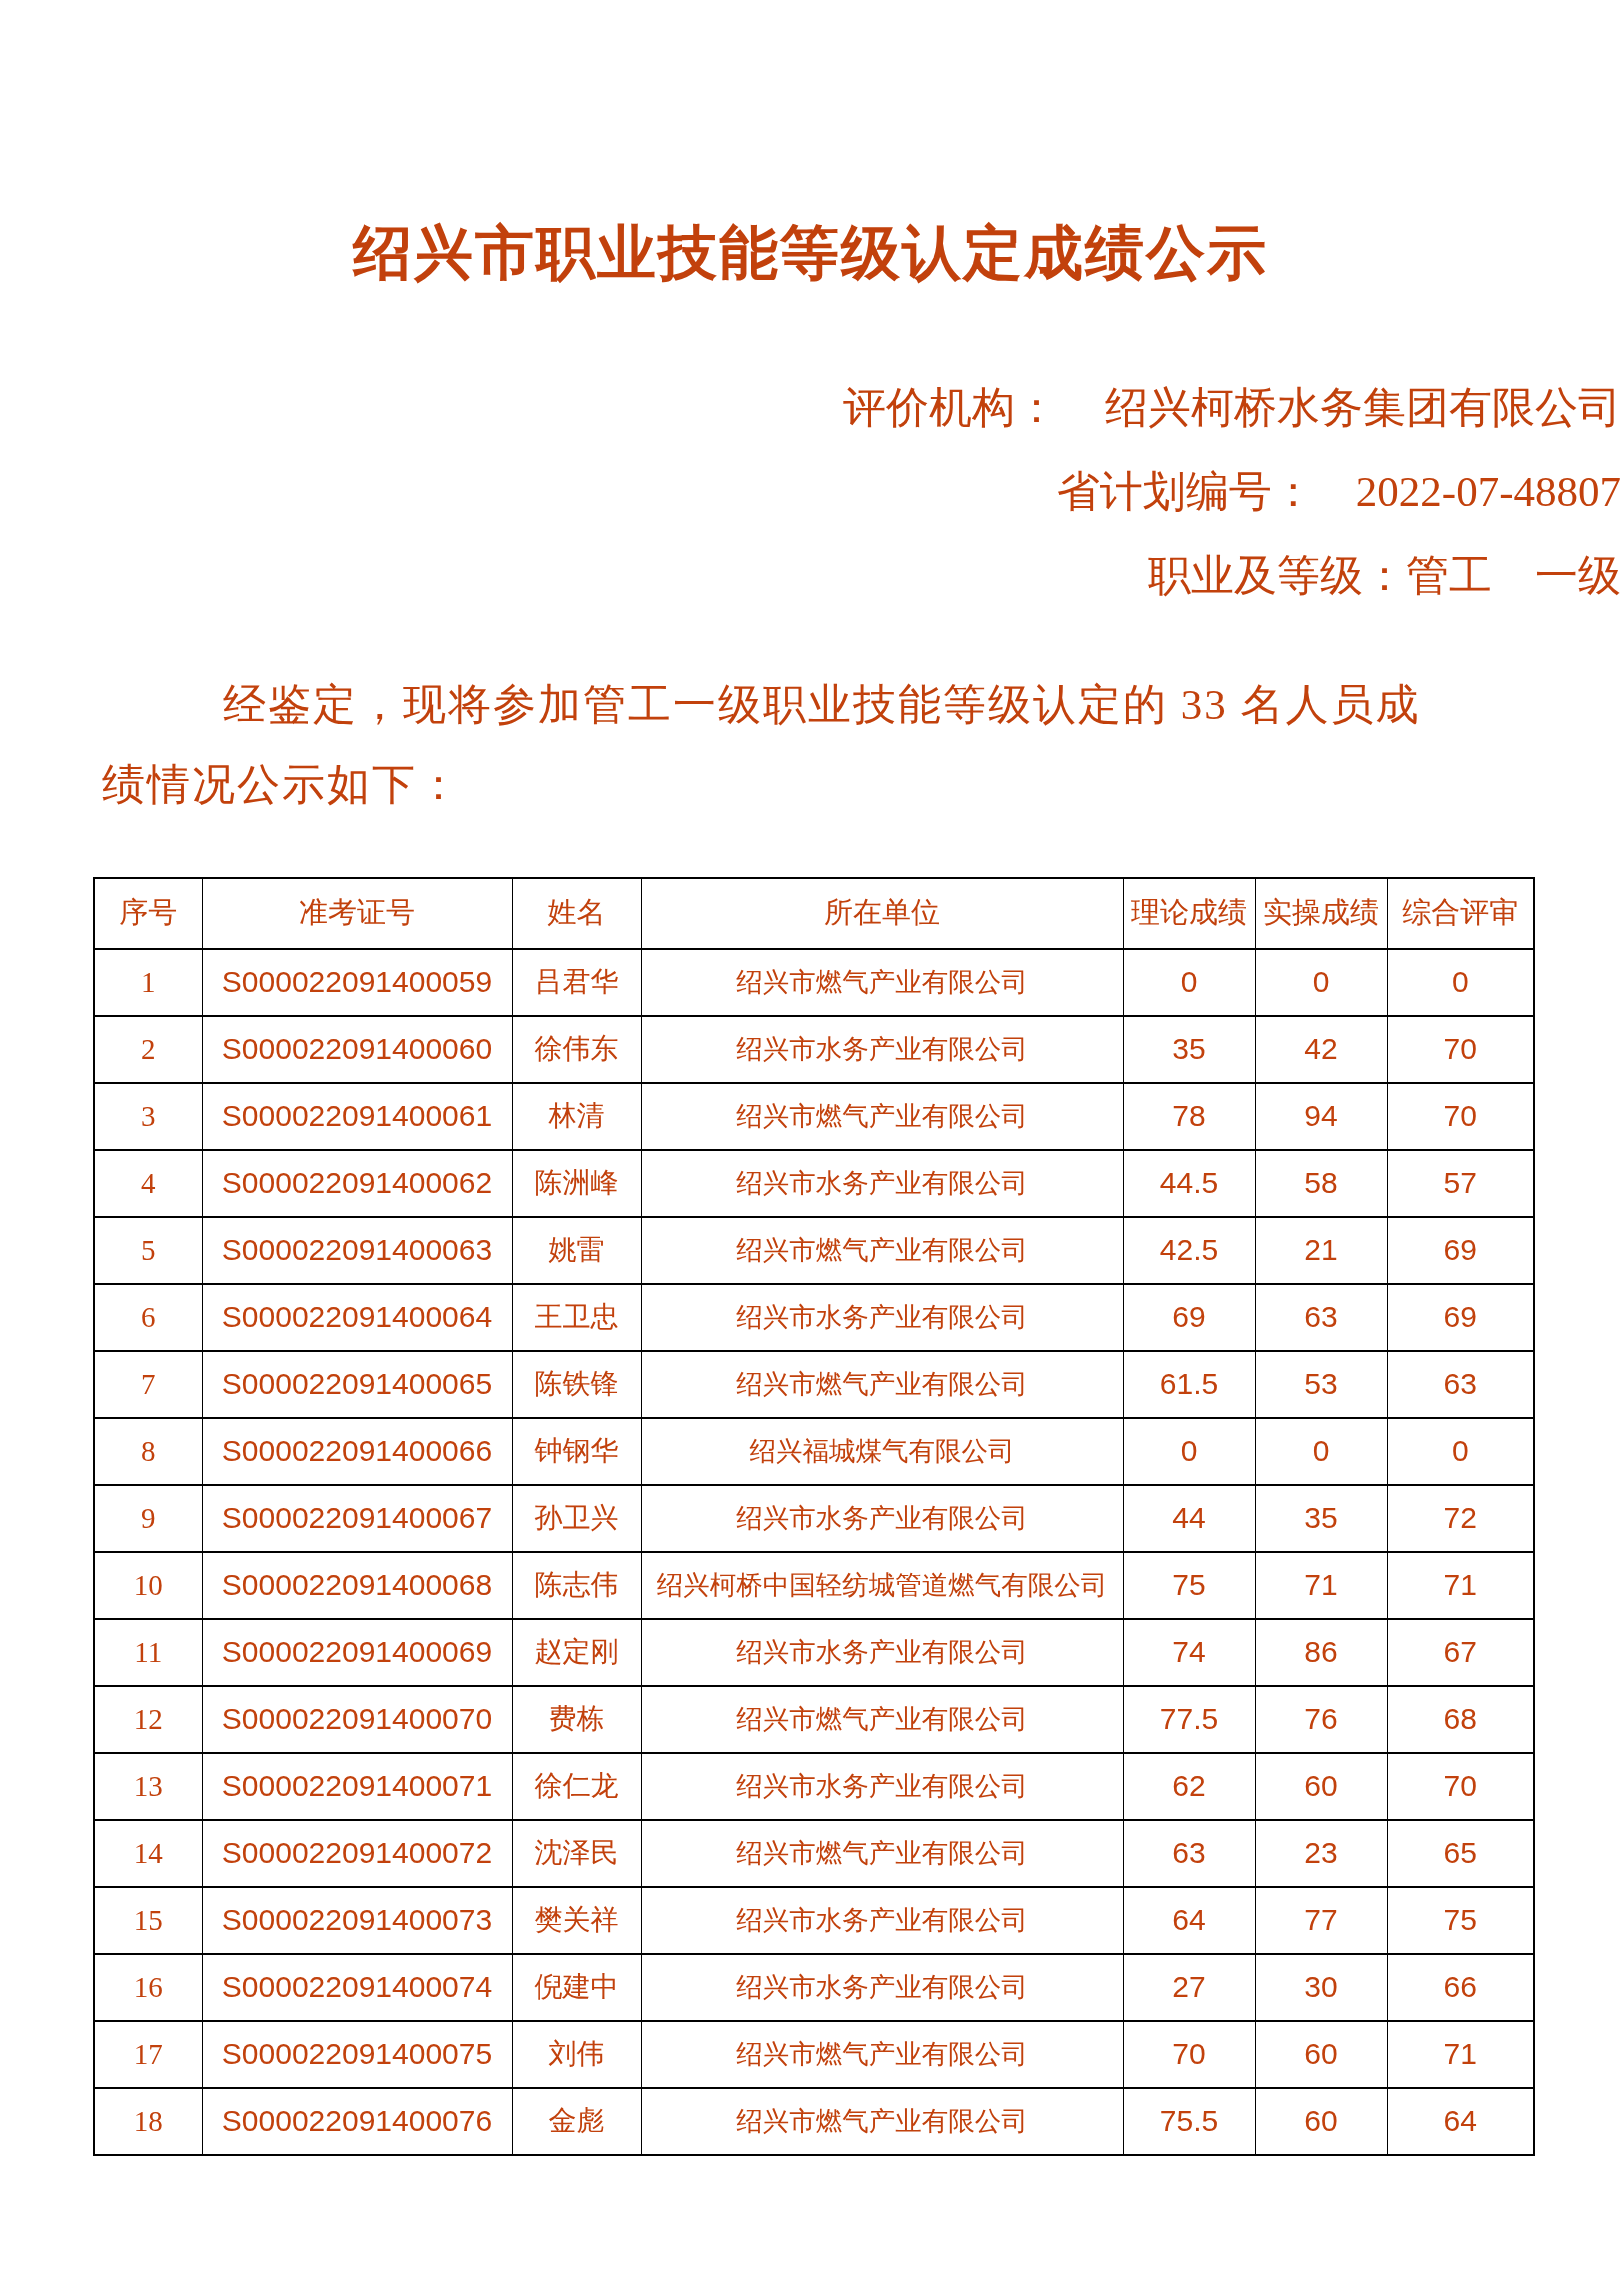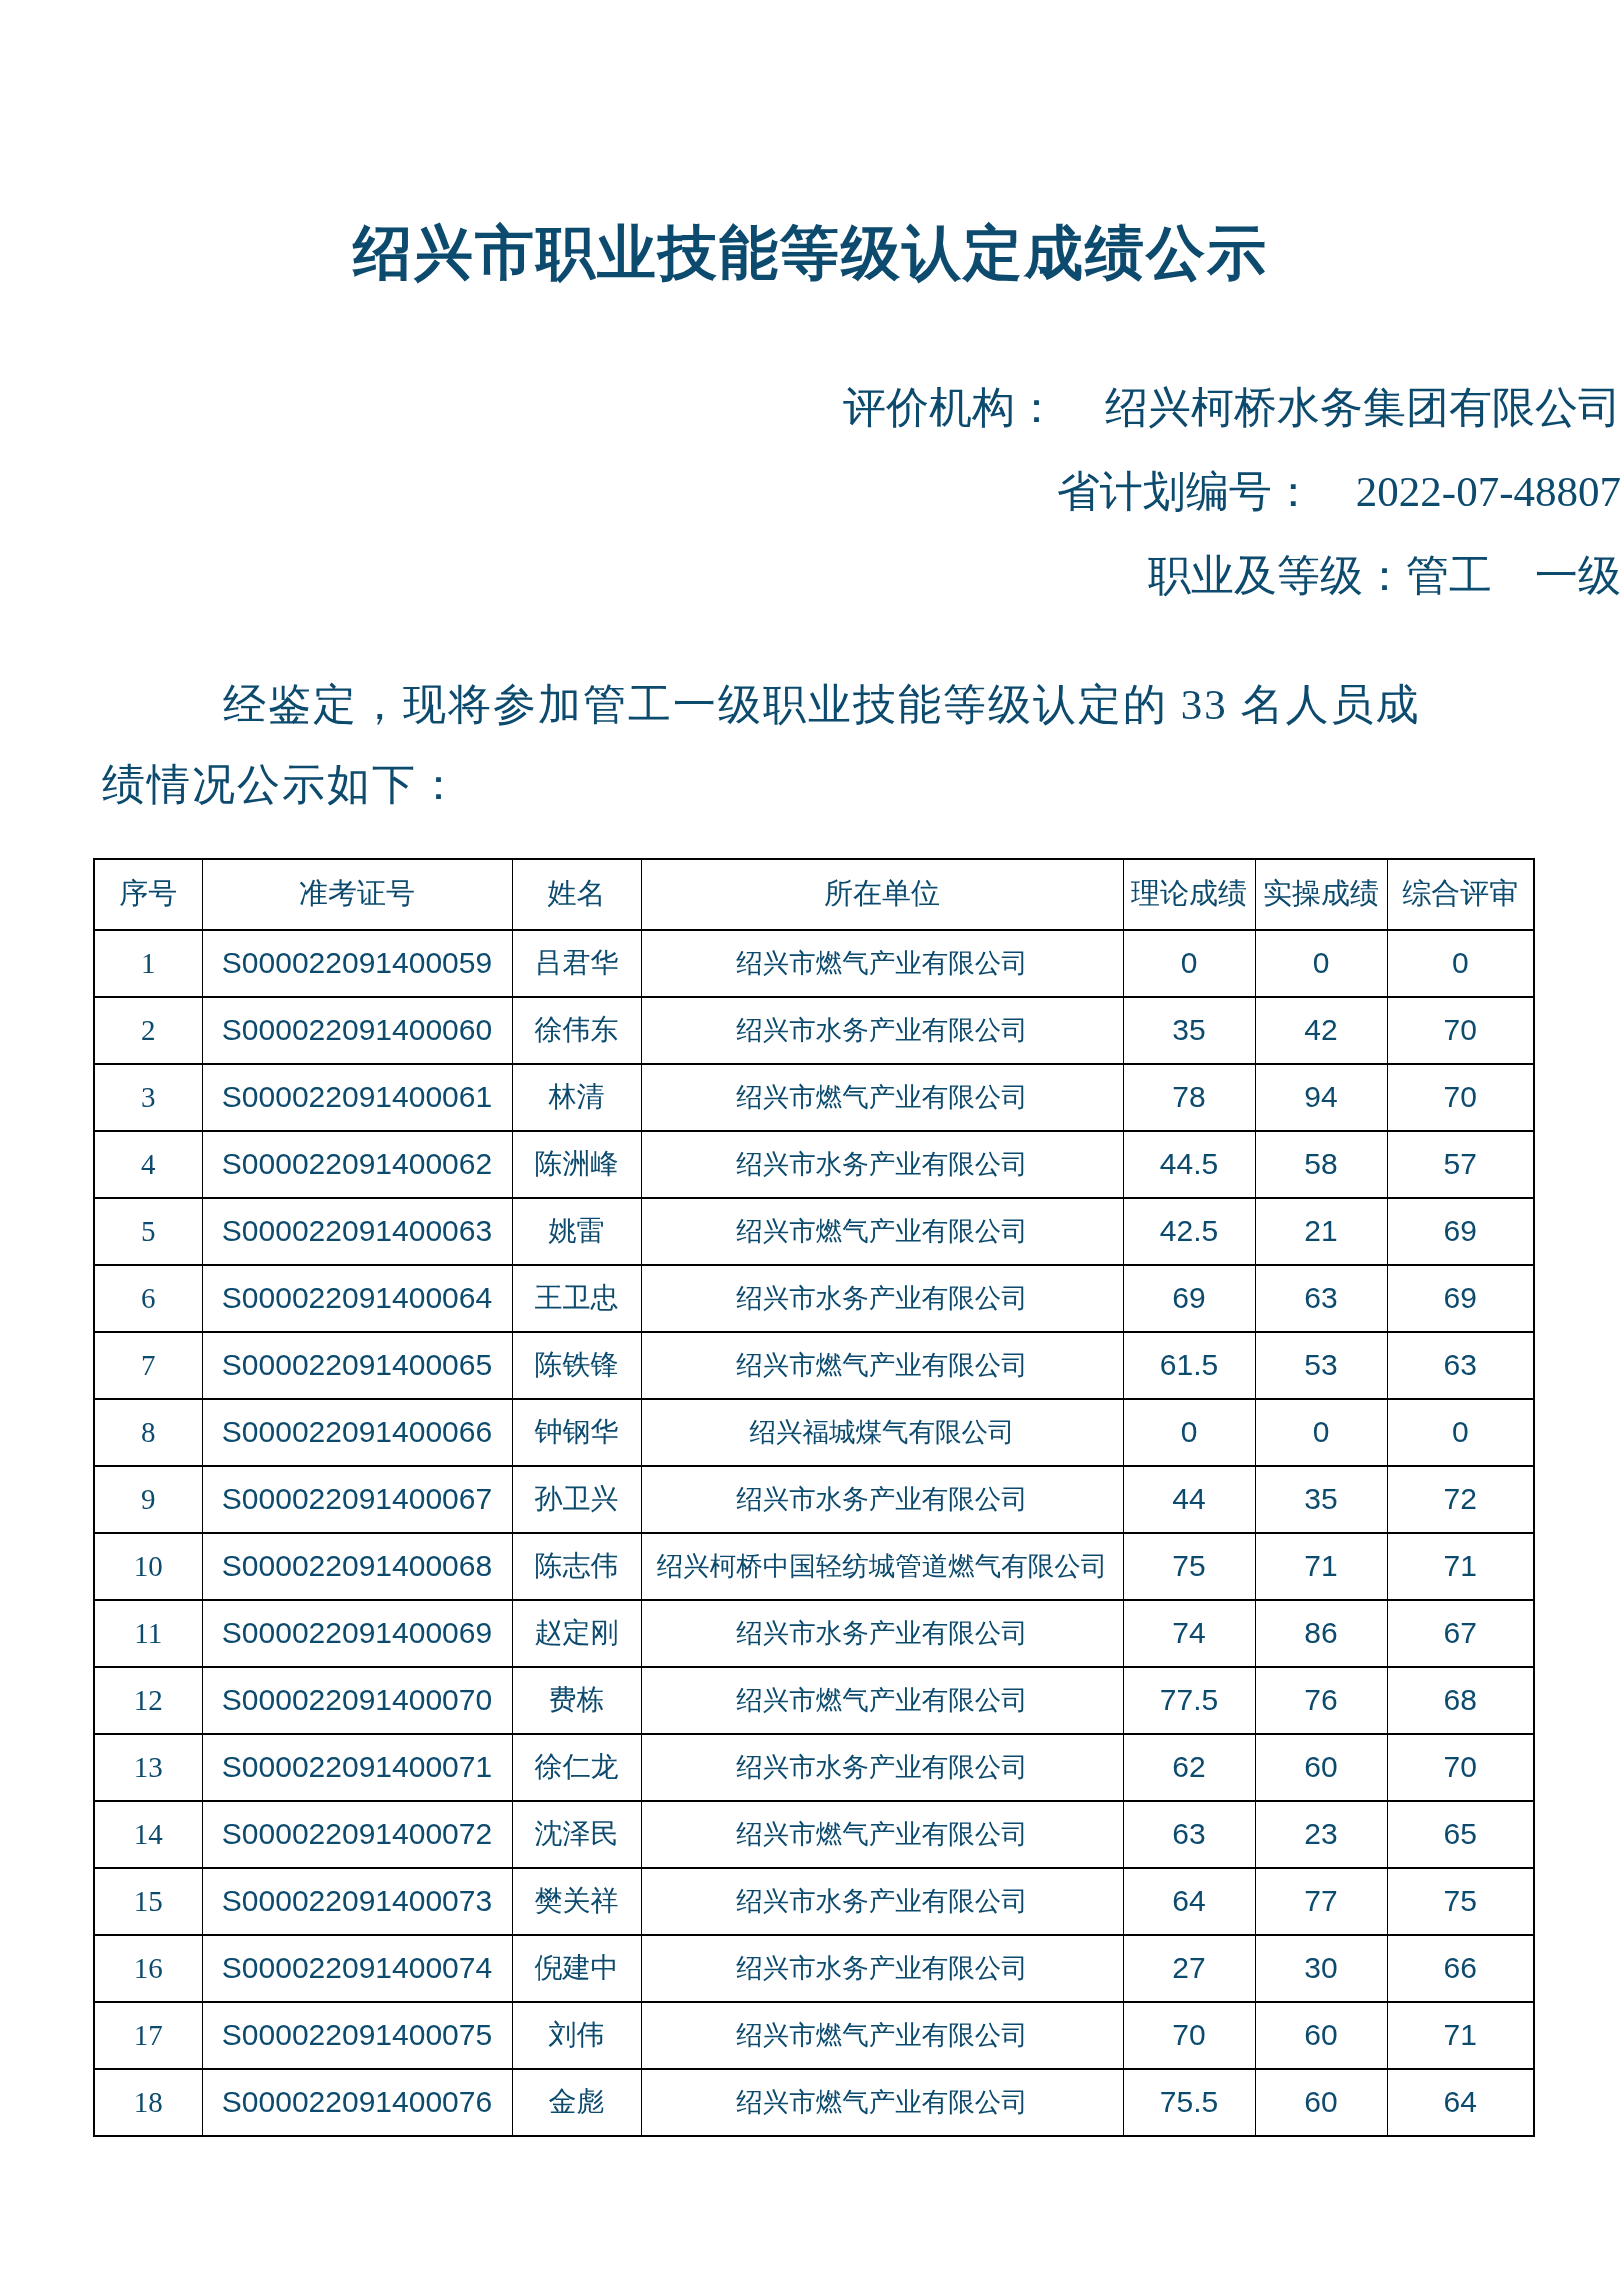--- a/index.html
+++ b/index.html
@@ -5,21 +5,21 @@
   html, body {
     margin: 0;
     padding: 0;
     background: #ffffff;
   }
   .page {
     position: relative;
     width: 1621px;
     height: 2293px;
     background: #ffffff;
-    color: #0c4a6e;
+    color: #c2410c;
     font-family: "Liberation Serif", "DejaVu Serif", serif;
     overflow: hidden;
   }
   .doc-title {
     padding-top: 221px;
     text-align: center;
     font-size: 59px;
     font-weight: bold;
     letter-spacing: 2px;
     line-height: 1.1;
@@ -43,21 +43,21 @@
     margin-left: 102px;
     margin-right: 162px;
     font-size: 43px;
     letter-spacing: 2px;
   }
   .para-line { line-height: 80px; white-space: nowrap; }
   .para-line.indent { text-indent: 121px; }
   table.results {
     border-collapse: collapse;
     table-layout: fixed;
-    margin-top: 33px;
+    margin-top: 52px;
     margin-left: 93px;
     width: 1441px;
     border: 2px solid #000;
     padding-left: 32px;
   }
   table.results th, table.results td {
     border-left: 1px solid #000;
     border-right: 1px solid #000;
     border-top: 2.9px solid #000;
     border-bottom: 2.9px solid #000;

